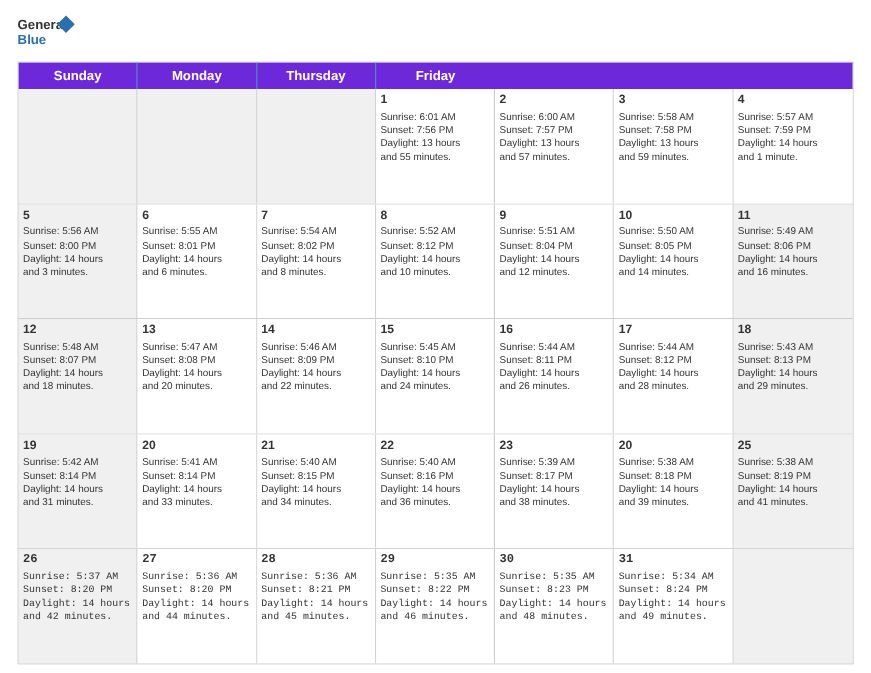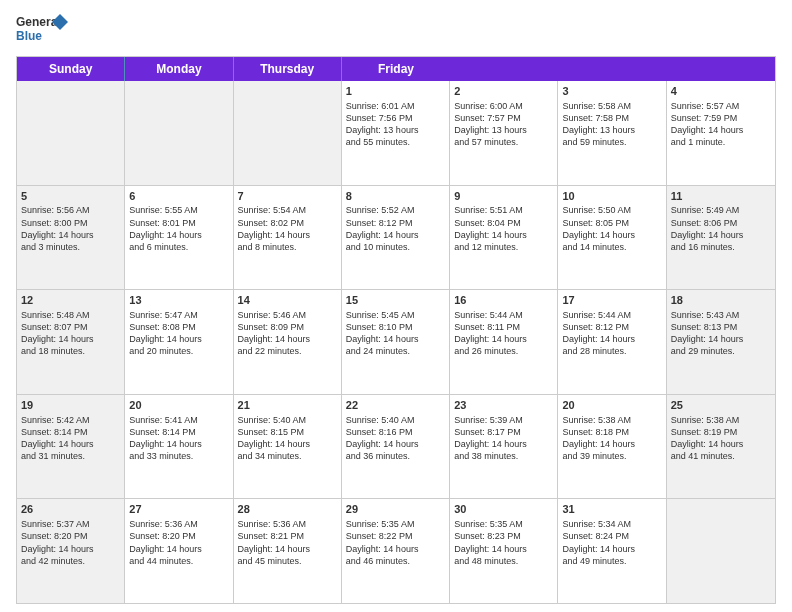--- a/index.html
+++ b/index.html
@@ -65,21 +65,21 @@
       flex: 1;
       display: flex;
       flex-direction: column;
     }
     .cal-row {
       display: grid;
       grid-template-columns: repeat(7, 1fr);
       flex: 1;
       border-bottom: 1px solid #ccc;
     }
-    .cal-row:last-child { border-bottom: none; }
+    .cal-row:last-child { border-bottom: none; font-family: Liberation Mono, monospace; }
     .cal-cell {
       border-right: 1px solid #ccc;
       padding: 3px 4px;
       font-size: 9.2px;
       color: #333;
       line-height: 1.35;
       vertical-align: top;
       background: #fff;
     }
     .cal-cell:last-child { border-right: none; }

